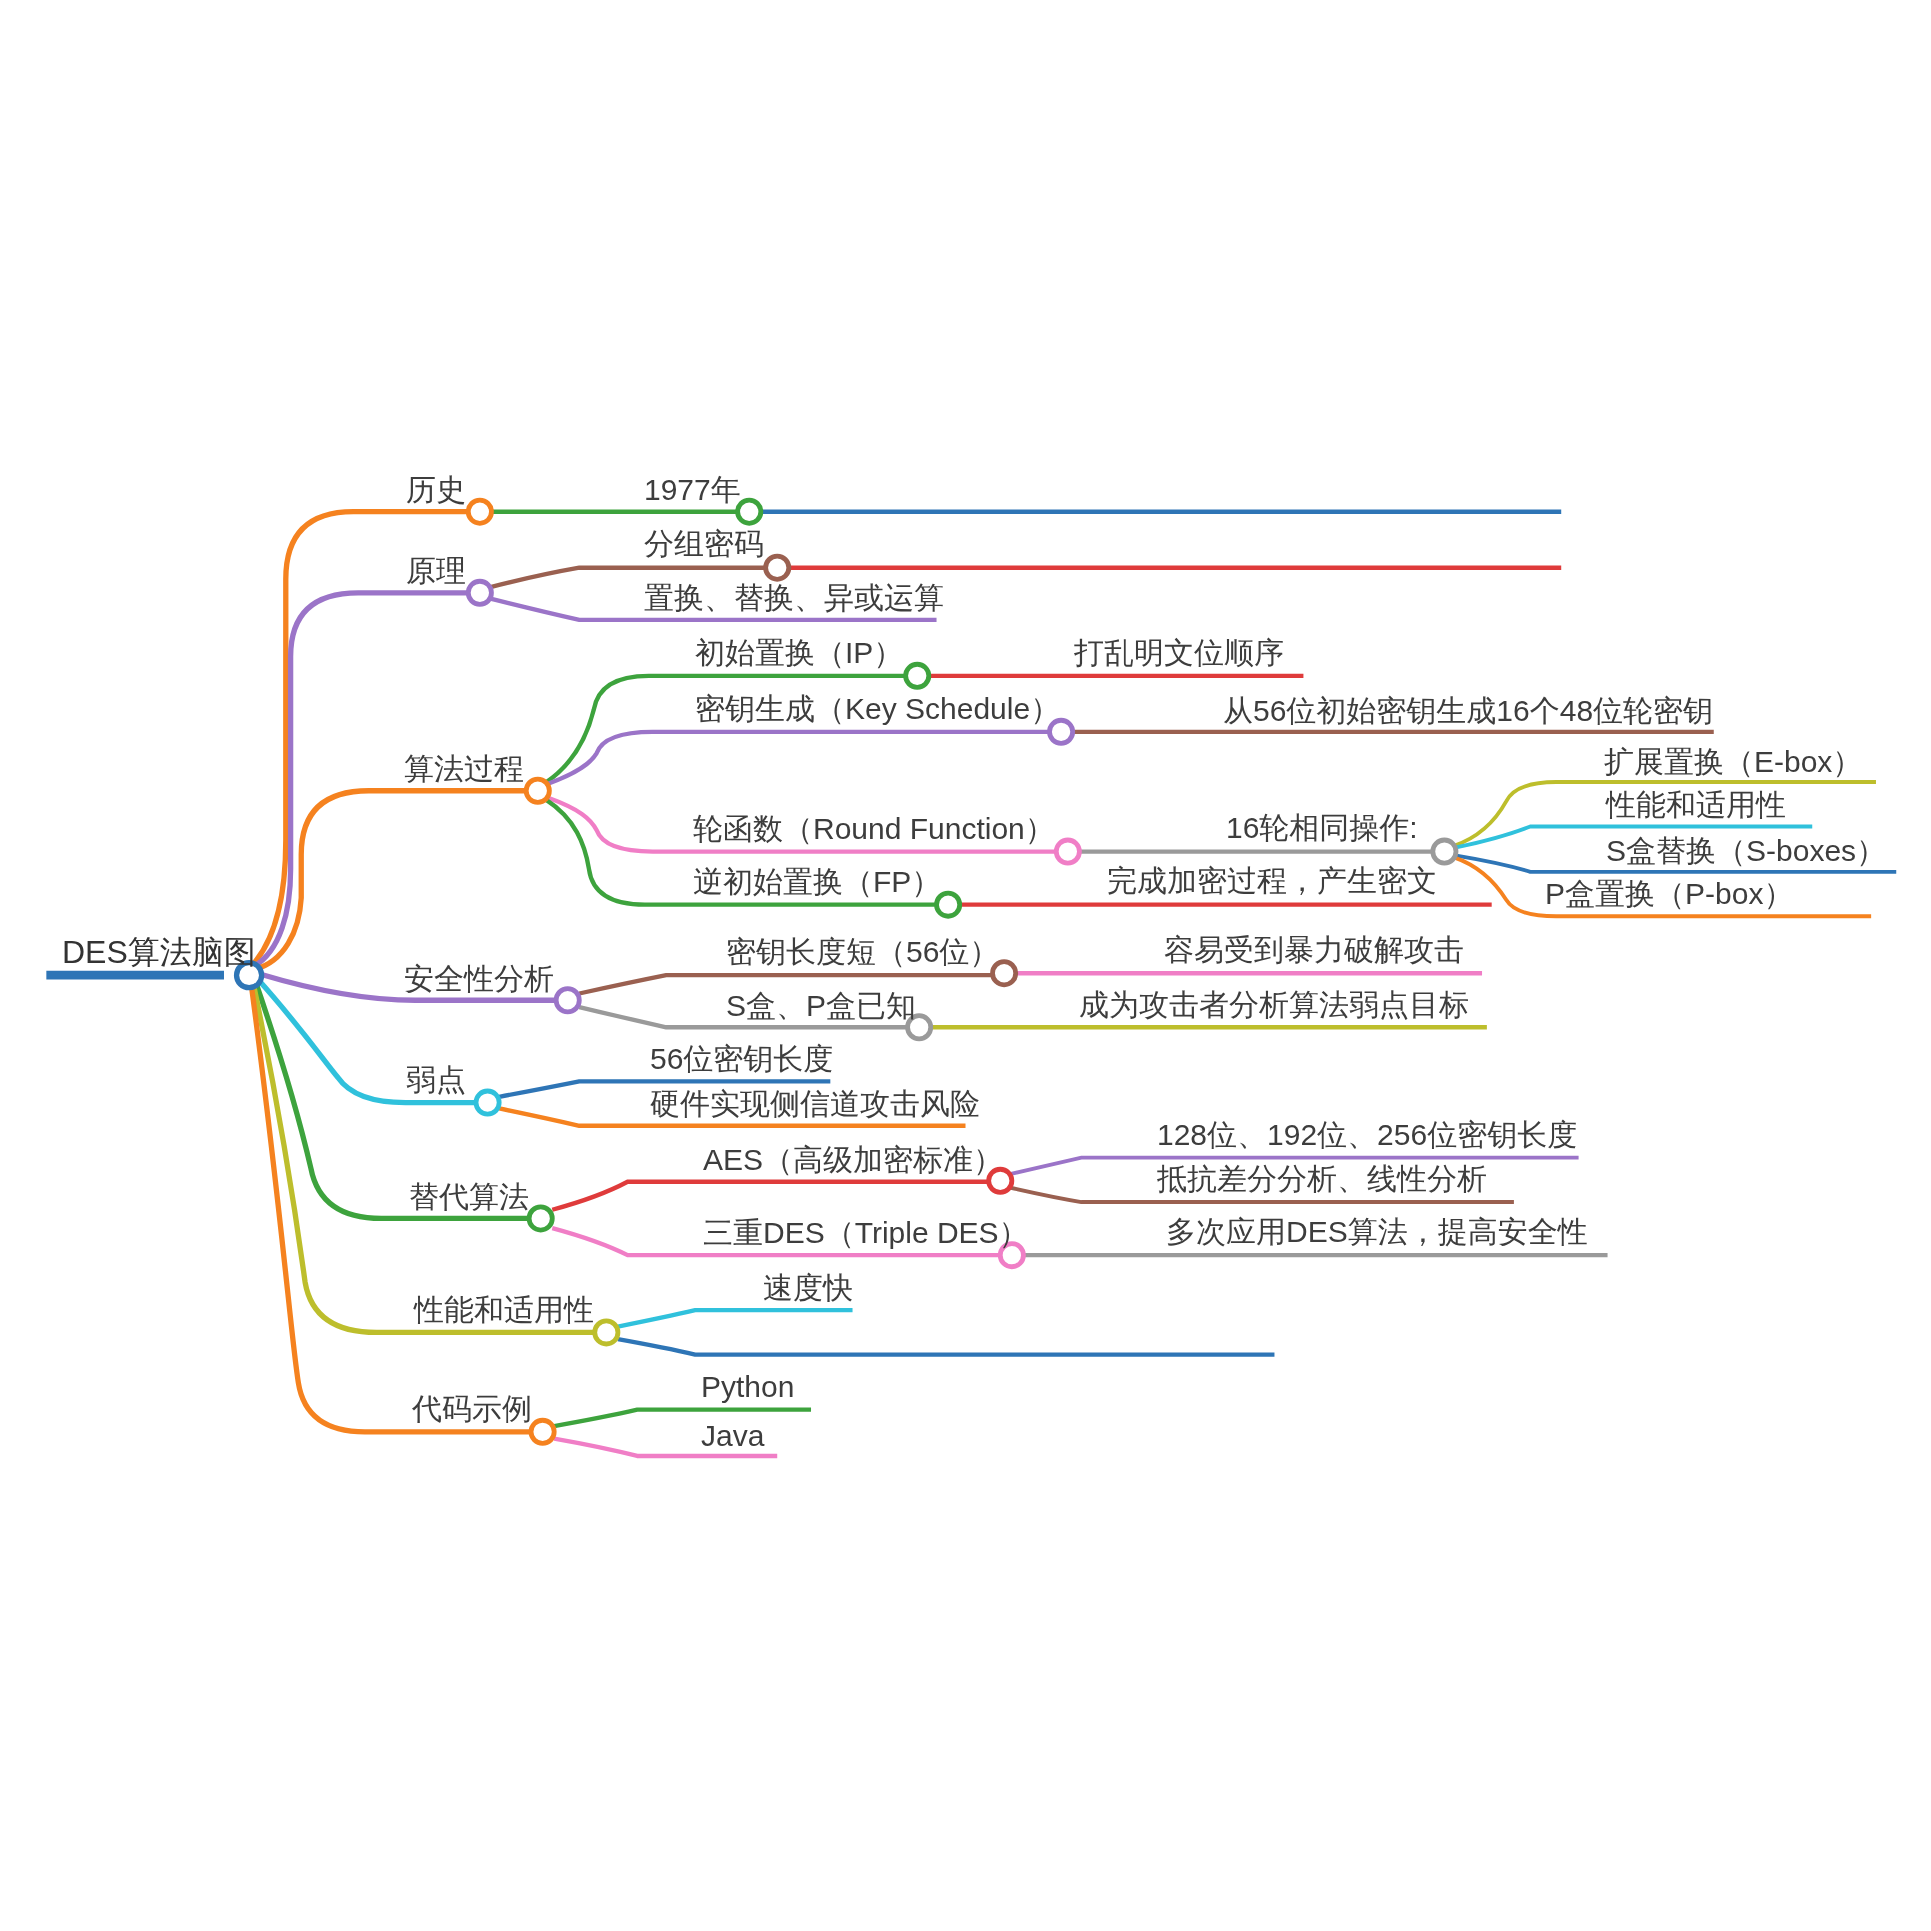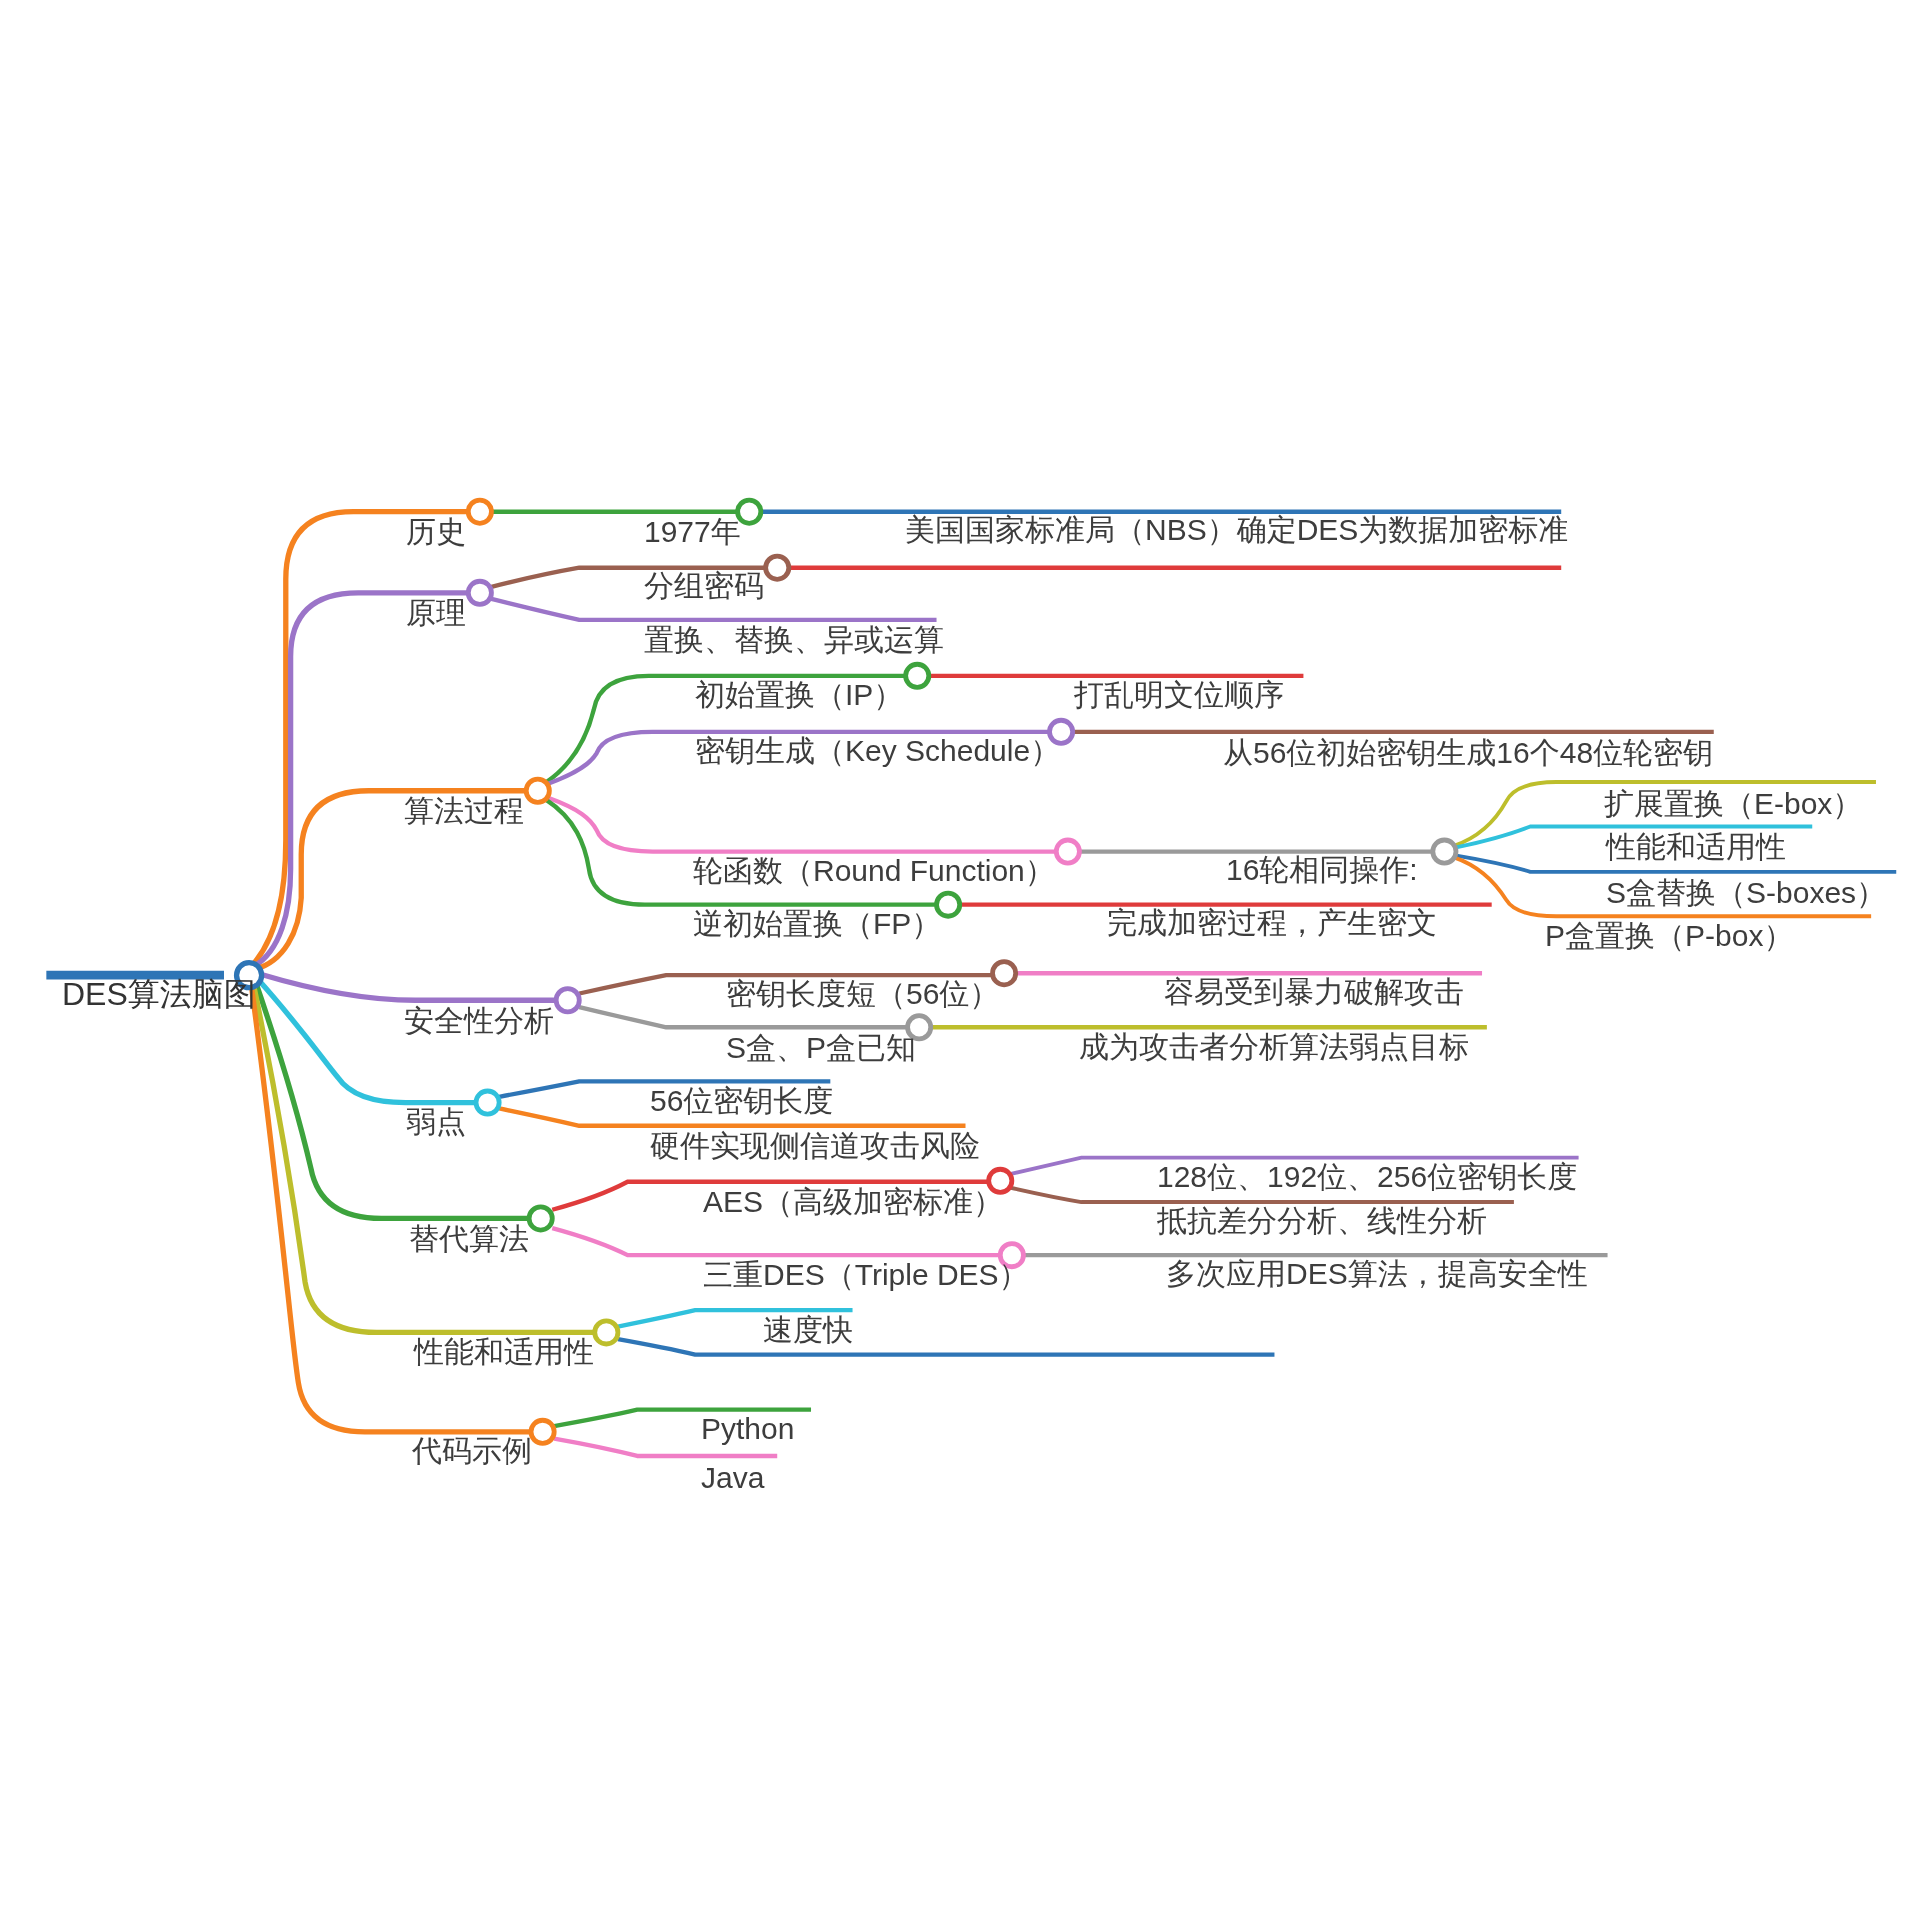--- a/index.html
+++ b/index.html
@@ -1,20 +1,20 @@
 <!DOCTYPE html>
 <html><head>
 <meta charset="utf-8">
 <style>
   html,body{margin:0;padding:0;background:#ffffff;}
   #canvas{position:relative;width:1931px;height:1931px;background:#ffffff;overflow:hidden;
           font-family:"Liberation Sans","DejaVu Sans",sans-serif;}
   #wires{position:absolute;left:0;top:0;width:1931px;height:1931px;}
   .lbl{position:absolute;white-space:nowrap;color:#3d3d3d;font-size:30px;line-height:1;
-       transform:translateY(-50%);letter-spacing:0px;margin-top:42px;}
+       transform:translateY(-50%);letter-spacing:0px;}
   .lbl.root{font-size:32px;color:#333;}
 </style>
 </head>
 <body>
 
 <div id="canvas">
 
 <svg id="wires" viewBox="0 0 2000 2000" fill="none">
 
   <path d="M 48,1010 H 232" stroke="#2E75B6" stroke-width="9"></path>
@@ -87,21 +87,20 @@
   <circle cx="1036" cy="1223" r="12" fill="#fff" stroke="#DF3B3B" stroke-width="5"></circle>
   <circle cx="1048" cy="1300" r="12" fill="#fff" stroke="#F07EC6" stroke-width="5"></circle>
   <circle cx="628" cy="1380" r="12" fill="#fff" stroke="#BDBE2C" stroke-width="5"></circle>
   <circle cx="562" cy="1483" r="12" fill="#fff" stroke="#F5821F" stroke-width="5"></circle>
 </svg>
 
 <div class="lbl root" style="left:62px;top:952px">DES算法脑图</div>
 
 <div class="lbl" style="left:406px;top:490px">历史</div>
 <div class="lbl" style="left:644px;top:490px">1977年</div>
-<div class="lbl" style="left:905px;top:488px">美国国家标准局（NBS）确定DES为数据加密标准</div>
 
 <div class="lbl" style="left:406px;top:571px">原理</div>
 <div class="lbl" style="left:644px;top:544px">分组密码</div>
 <div class="lbl" style="left:644px;top:598px">置换、替换、异或运算</div>
 
 <div class="lbl" style="left:404px;top:769px">算法过程</div>
 <div class="lbl" style="left:695px;top:653px">初始置换（IP）</div>
 <div class="lbl" style="left:1074px;top:653px">打乱明文位顺序</div>
 <div class="lbl" style="left:695px;top:709px">密钥生成（Key Schedule）</div>
 <div class="lbl" style="left:1223px;top:711px">从56位初始密钥生成16个48位轮密钥</div>

